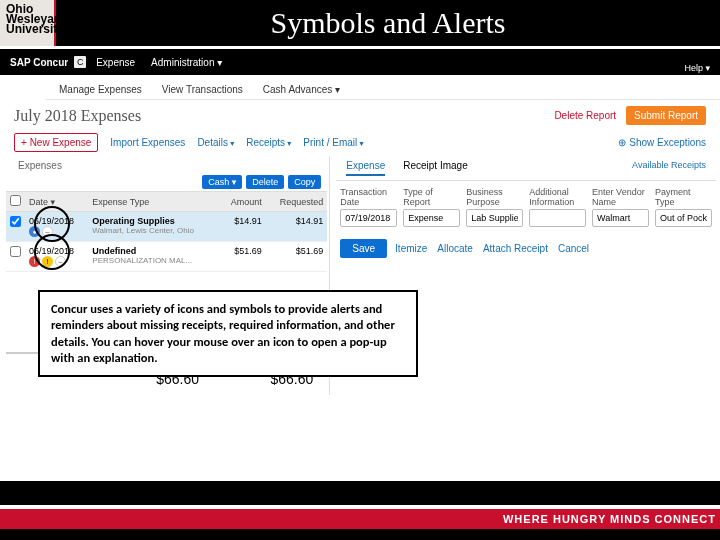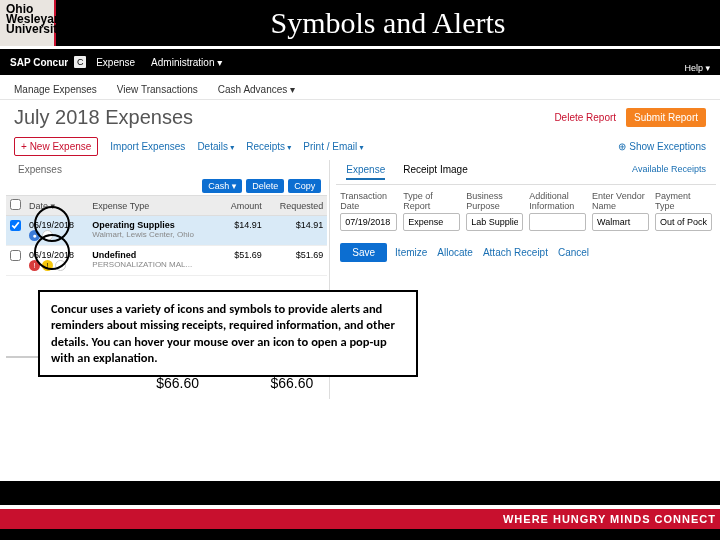--- a/index.html
+++ b/index.html
@@ -12,26 +12,26 @@
 
   
   .concur-strip { background: #fff; padding: 3px 0; }
   .concur-nav { background: #000; height: 26px; display: flex; align-items: center; color: #fff; font-size: 10px; padding: 0 10px; position: relative; }
   .concur-nav .brand { font-weight: bold; margin-right: 6px; }
   .concur-nav .brand-box { display:inline-block; width:12px; height:12px; background:#eee; color:#000; font-size:9px; text-align:center; line-height:12px; margin-right:10px; border-radius:1px;}
   .concur-nav .item { margin-right: 16px; }
   .concur-nav .help { position: absolute; right: 10px; font-size: 9px; margin-top: 12px; }
 
   
-  .tabs-row { display: flex; gap: 20px; padding: 6px 14px 4px 14px; font-size: 10px; color: #333; border-bottom: 1px solid #e5e5e5; }
+  .tabs-row { display: flex; gap: 20px; padding: 6px 14px 4px 14px; font-size: 10px; color: #333; border-bottom: 1px solid #e5e5e5; margin-left: 45px; }
   .tabs-row .tab { cursor: pointer; }
 
   
   .page-head { display: flex; align-items: center; padding: 6px 14px 4px 14px; }
-  .page-head h1 { font-size: 20px; font-weight: 300; color: #555; }
+  .page-head h1 { font-size: 16px; font-weight: 300; color: #555; font-family: Liberation Serif, serif; }
   .page-head .right { margin-left: auto; display: flex; align-items: center; gap: 10px; font-size: 10px; }
   .link-red { color: #c8102e; cursor: pointer; }
   .btn-orange { background: #f58220; color: #fff; padding: 4px 8px; border-radius: 2px; font-size: 10px; cursor: pointer; }
 
   
   .toolbar { display: flex; align-items: center; padding: 4px 14px; gap: 12px; font-size: 10px; }
   .new-exp-btn { border: 1px solid #c8102e; color: #c8102e; padding: 3px 6px; border-radius: 2px; font-size: 10px; cursor: pointer; }
   .new-exp-btn::before { content: "+ "; }
   .tlink { color: #1a6fb3; cursor: pointer; }
   .tlink.caret::after { content: " ▾"; font-size: 8px; }

